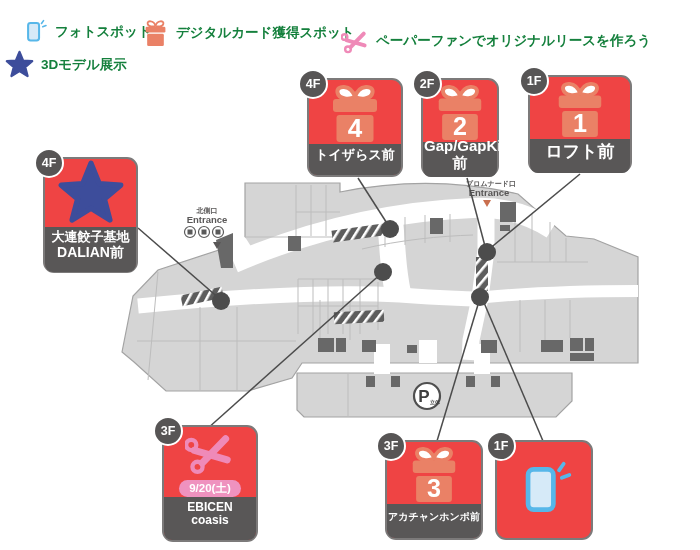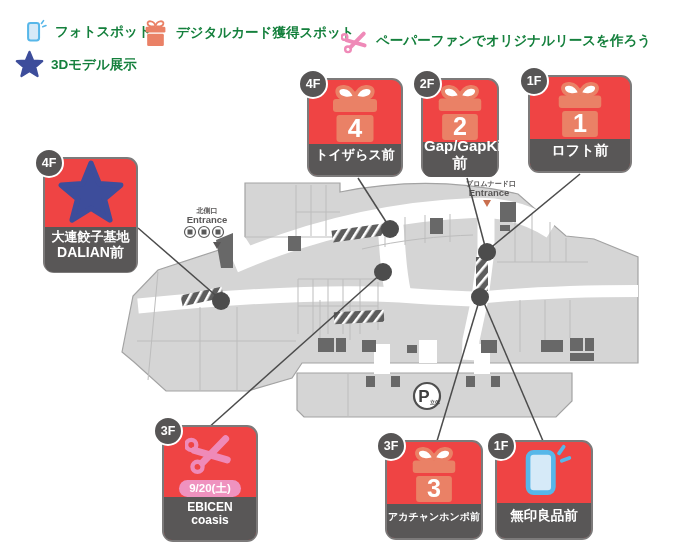--- a/index.html
+++ b/index.html
@@ -174,21 +174,21 @@
         <use href="#sym-gift"></use>
       </svg>
     <span>デジタルカード獲得スポット</span>
   </div>
   <div class="legend-item" style="left:341px;top:19px;margin-top:8px;">
     <svg width="28" height="28" viewBox="0 0 64 64">
         <use href="#sym-scissors"></use>
       </svg>
     <span>ペーパーファンでオリジナルリースを作ろう</span>
   </div>
-  <div class="legend-item" style="left:15px;top:50px;justify-content:flex-end;">
+  <div class="legend-item" style="left:5px;top:50px;justify-content:flex-end;">
     <svg width="29" height="29" viewBox="0 0 64 64">
         <use href="#sym-star"></use>
       </svg>
     <span>3Dモデル展示</span>
   </div>
 
   <div class="callout" style="left:307px;top:78px;width:96px;height:99px;">
     <div class="badge">4F</div>
     <div class="c-icon">
       <svg width="60" height="64" viewBox="0 0 60 64">
@@ -215,21 +215,21 @@
   </div>
 
   <div class="callout" style="left:528px;top:75px;width:104px;height:98px;">
     <div class="badge">1F</div>
     <div class="c-icon">
       <svg width="58" height="62" viewBox="0 0 60 64">
           <use href="#sym-gift"></use>
         <text class="gift-num" x="30" y="57" font-size="26" font-weight="bold" fill="#fff" text-anchor="middle">1</text>
         </svg>
     </div>
-    <div class="c-bar" style="font-size:14px;height:20px;">
+    <div class="c-bar" style="font-size:17px;height:20px;">
       <span>ロフト前</span>
     </div>
   </div>
 
   <div class="callout" style="left:43px;top:157px;width:95px;height:116px;">
     <div class="badge">4F</div>
     <div class="c-icon">
       <svg width="68" height="68" viewBox="0 0 64 64">
           <use href="#sym-star"></use>
         </svg>
@@ -267,18 +267,15 @@
     </div>
   </div>
 
   <div class="callout" style="left:495px;top:440px;width:98px;height:100px;">
     <div class="badge">1F</div>
     <div class="c-icon">
       <svg width="60" height="60" viewBox="0 0 64 64">
           <use href="#sym-phone"></use>
         </svg>
     </div>
-    <div class="c-bar" style="font-size:13.5px;height:20px;">
-      <span>無印良品前</span>
-    </div>
   </div>
 
 </div>
 
 </body></html>

